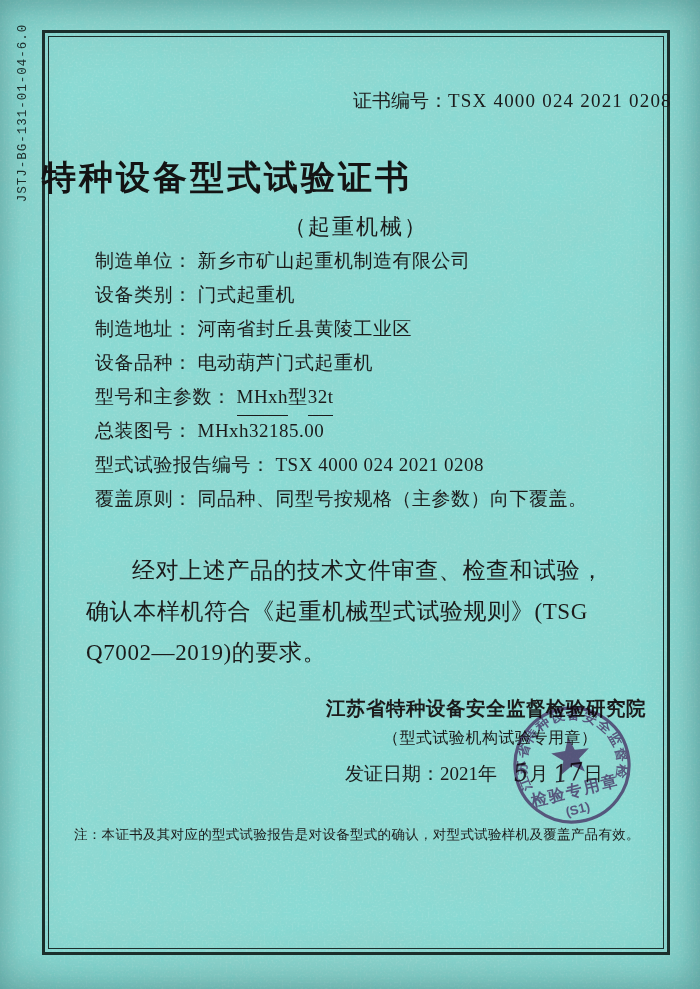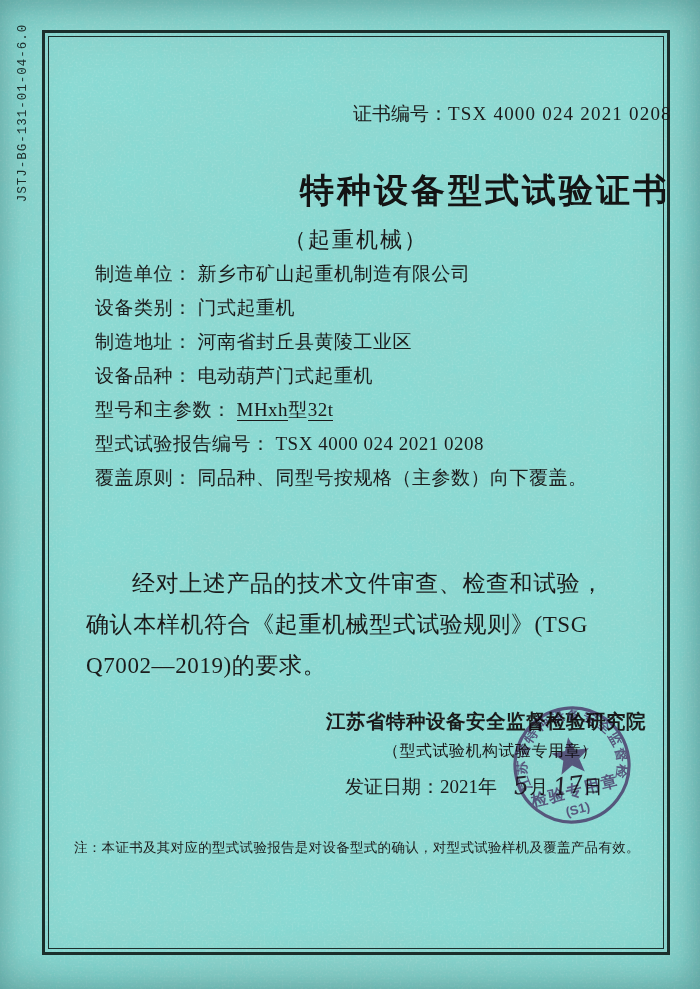--- a/index.html
+++ b/index.html
@@ -10,43 +10,43 @@
     font-family:"Liberation Serif","DejaVu Serif",serif;
     color:#1b1b1b;
     background:#8fd8d1;
   }
   .tex{position:absolute;left:0;top:0;pointer-events:none;}
   .vignette{position:absolute;inset:0;pointer-events:none;
     box-shadow:inset 0 0 70px rgba(8,60,60,.20), inset 0 8px 22px rgba(8,50,60,.14), inset -6px -10px 28px rgba(8,50,55,.12);}
   .frame{position:absolute;left:42px;top:30px;width:628px;height:925px;
     border:3px solid #1d2f2c;box-sizing:border-box;}
   .frame-inner{position:absolute;inset:3px;border:1.5px solid #1d2f2c;}
-  .content{position:absolute;left:42px;top:43px;width:628px;height:925px;}
+  .content{position:absolute;left:42px;top:30px;width:628px;height:925px;}
   .vcode{
     position:absolute;left:23px;top:113px;
     transform:translate(-50%,-50%) rotate(-90deg);
     white-space:nowrap;
     font-family:"Liberation Mono","DejaVu Sans Mono",monospace;
     font-size:12.5px;letter-spacing:1px;color:#1e2d2b;
   }
   .certno{position:absolute;left:311px;top:58px;font-size:19px;white-space:nowrap;}
   .num{font-family:"Liberation Serif","DejaVu Serif",serif;letter-spacing:1.2px;}
   .title{
     position:absolute;left:0;top:125px;width:100%;margin:0;
-    text-align:right;font-size:34px;font-weight:bold;letter-spacing:3px;
+    text-align:left;font-size:34px;font-weight:bold;letter-spacing:3px;
     color:#141414;
   }
   .subtitle{position:absolute;left:0;top:182px;width:100%;
     text-align:center;font-size:22px;letter-spacing:2px;}
   .fields{position:absolute;left:53px;top:214px;width:540px;}
   .row{height:34px;line-height:34px;white-space:nowrap;}
   .lab{font-family:"Liberation Sans","DejaVu Sans",sans-serif;font-weight:normal;
     font-size:19px;margin-right:5px;letter-spacing:0.5px;}
   .val{font-size:19px;letter-spacing:0.5px;}
-  .u{border-bottom:1.5px solid #1b1b1b;padding-bottom:0px;}
+  .u{border-bottom:1.5px solid #1b1b1b;padding-bottom:8px;}
   .statement{
     position:absolute;left:44px;top:520px;width:534px;margin:0;
     font-size:23px;line-height:41px;text-indent:2em;letter-spacing:0.6px;
   }
   .issuer{position:absolute;left:284px;top:665px;font-size:19.5px;font-weight:bold;
     font-family:"Liberation Sans","DejaVu Sans",sans-serif;letter-spacing:0.5px;white-space:nowrap;}
   .issuer-sub{position:absolute;left:341px;top:698px;font-size:16px;white-space:nowrap;letter-spacing:0.5px;}
   .dateline{position:absolute;left:303px;top:728px;font-size:19px;white-space:nowrap;}
   .hand{
     display:inline-block;font-style:italic;font-size:24px;
@@ -114,20 +114,23 @@
       <div class="row">
         <span class="lab">制造地址：</span><span class="val">河南省封丘县黄陵工业区</span>
       </div>
       <div class="row">
         <span class="lab">设备品种：</span><span class="val">电动葫芦门式起重机</span>
       </div>
       <div class="row">
         <span class="lab">型号和主参数：</span><span class="val u">MHxh</span><span class="val">型</span><span class="val u">32t</span>
       </div>
       <div class="row">
+        <span class="lab">总装图号：</span><span class="val num">MHxh32185.00</span>
+      </div>
+      <div class="row">
         <span class="lab">型式试验报告编号：</span><span class="val num">TSX 4000 024 2021 0208</span>
       </div>
       <div class="row">
         <span class="lab">覆盖原则：</span><span class="val">同品种、同型号按规格（主参数）向下覆盖。</span>
       </div>
     </div>
 
     <p class="statement">经对上述产品的技术文件审查、检查和试验，确认本样机符合《起重机械型式试验规则》(TSG Q7002—2019)的要求。</p>
 
     <div class="issuer">江苏省特种设备安全监督检验研究院</div>

